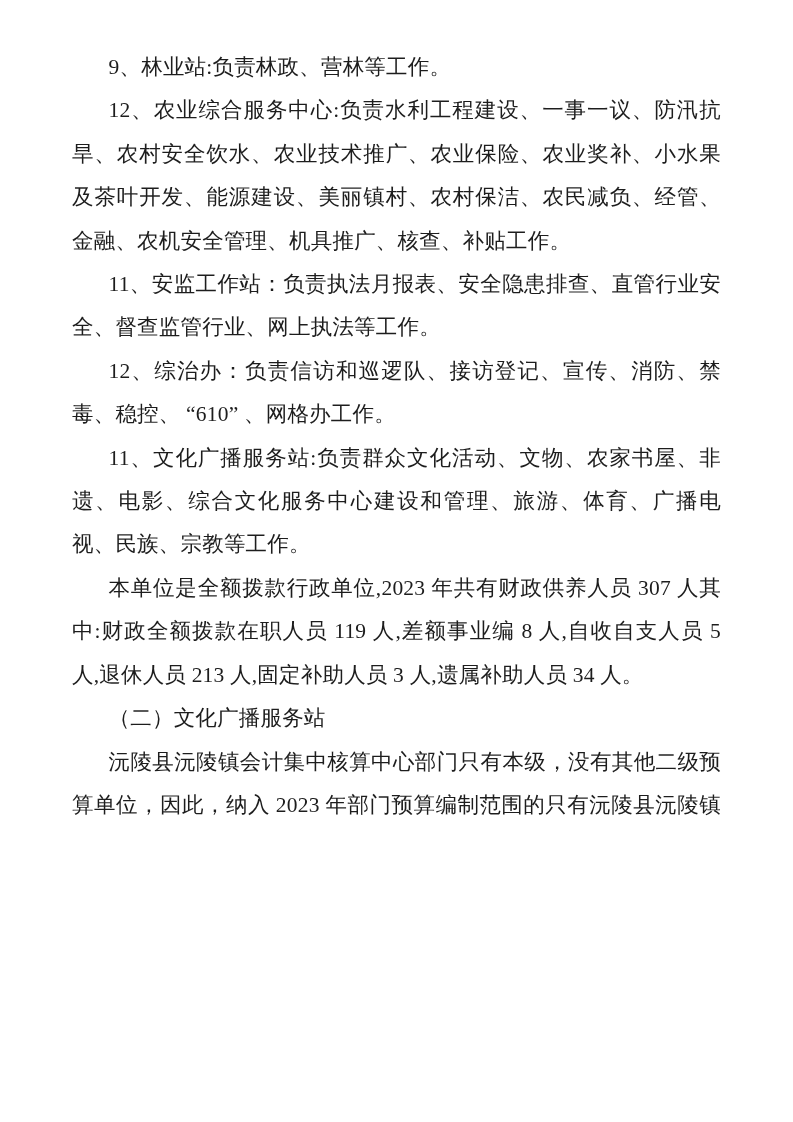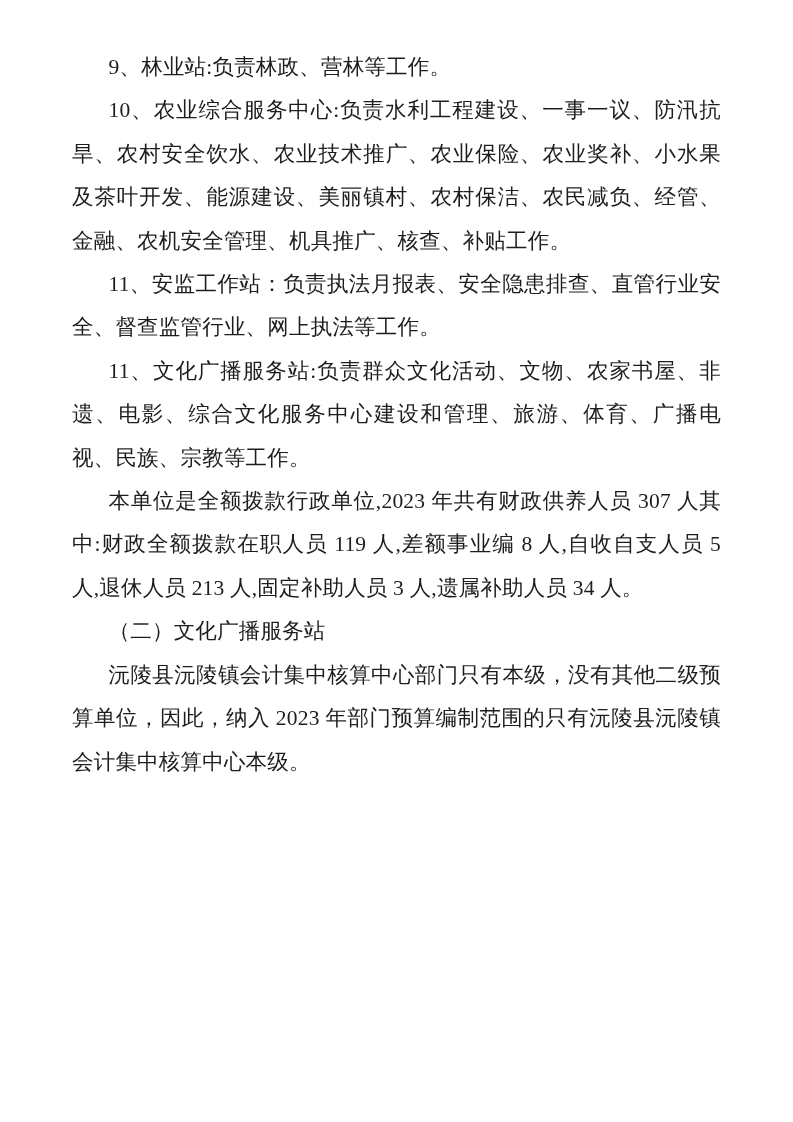--- a/index.html
+++ b/index.html
@@ -42,22 +42,23 @@
     color: #222222;
     letter-spacing: 2px;
   }
 </style>
 </head>
 <body>
 
 <div class="page">
   <div class="content">
     <p class="para">9、林业站:负责林政、营林等工作。</p>
-    <p class="para">10、农业综合服务中心:负责水利工程建设、一事一议、防汛抗旱、农村安全饮水、农业技术推广、农业保险、农业奖补、小水果及茶叶开发、能源建设、美丽镇村、农村保洁、农民减负、经管、金融、农机安全管理、机具推广、核查、补贴工作。</p>
+    <p class="para">12、农业综合服务中心:负责水利工程建设、一事一议、防汛抗旱、农村安全饮水、农业技术推广、农业保险、农业奖补、小水果及茶叶开发、能源建设、美丽镇村、农村保洁、农民减负、经管、金融、农机安全管理、机具推广、核查、补贴工作。</p>
     <p class="para">11、安监工作站：负责执法月报表、安全隐患排查、直管行业安全、督查监管行业、网上执法等工作。</p>
+    <p class="para">12、综治办：负责信访和巡逻队、接访登记、宣传、消防、禁毒、稳控、 “610” 、网格办工作。</p>
     <p class="para">11、文化广播服务站:负责群众文化活动、文物、农家书屋、非遗、电影、综合文化服务中心建设和管理、旅游、体育、广播电视、民族、宗教等工作。</p>
     <p class="para">本单位是全额拨款行政单位,2023 年共有财政供养人员 307 人其中:财政全额拨款在职人员 119 人,差额事业编 8 人,自收自支人员 5 人,退休人员 213 人,固定补助人员 3 人,遗属补助人员 34 人。</p>
     <p class="para">（二）文化广播服务站</p>
     <p class="para">沅陵县沅陵镇会计集中核算中心部门只有本级，没有其他二级预算单位，因此，纳入 2023 年部门预算编制范围的只有沅陵县沅陵镇会计集中核算中心本级。</p>
   </div>
   <div class="footer">
     <span>- 6 -</span>
   </div>
 </div>
 

